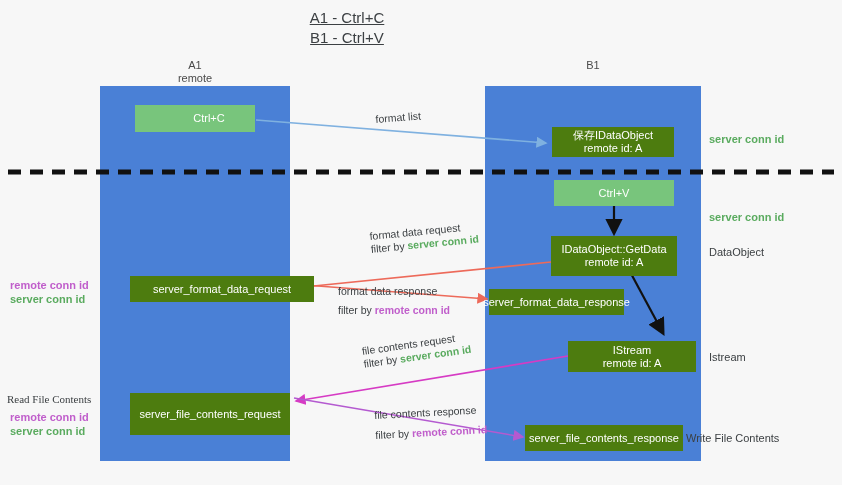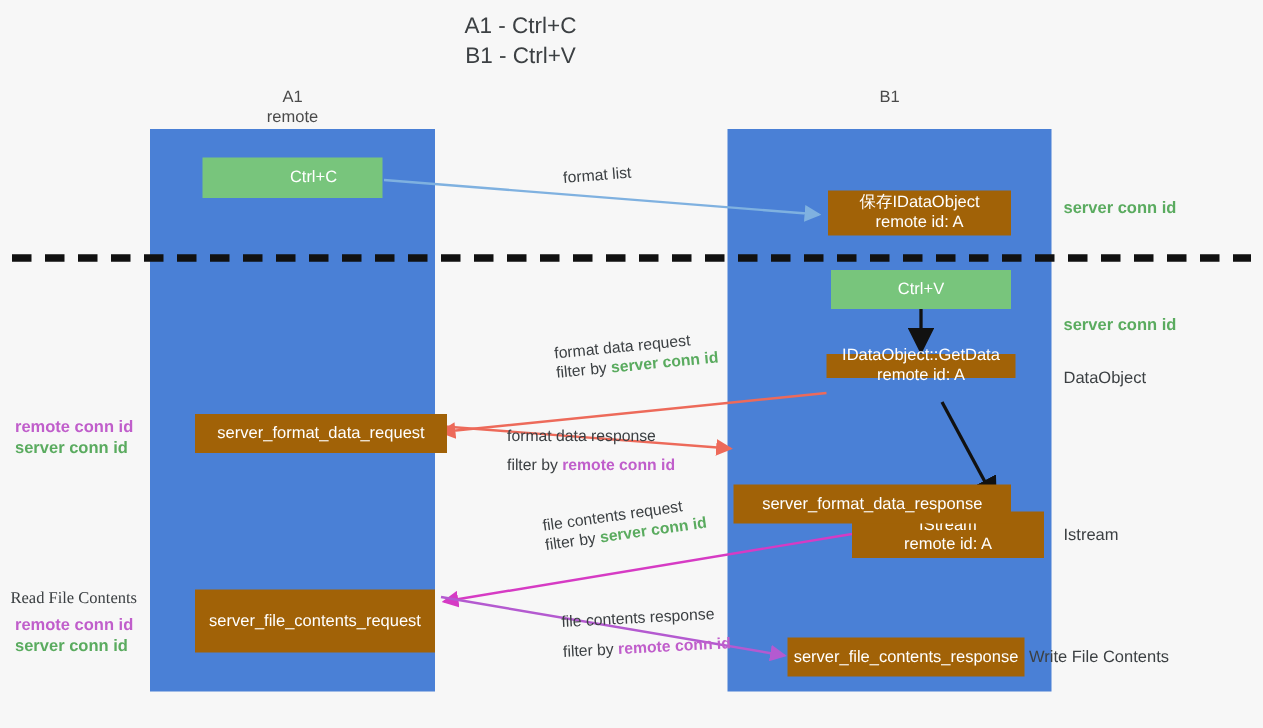--- a/index.html
+++ b/index.html
@@ -8,41 +8,41 @@
     background:#f7f7f7;
     font-family:"Liberation Sans","DejaVu Sans",sans-serif;
     overflow:hidden;
     position:relative;
   }
   #stage{position:absolute;left:0;top:0;width:842px;height:485px;}
 
   .title{
     position:absolute;left:0;top:8px;width:694px;
     text-align:center;color:#3c4043;
-    font-size:15px;line-height:20px;
+    font-size:15px;line-height:20px;text-decoration:underline;
   }
 
   .lane-head{
     position:absolute;text-align:center;color:#4a4a4a;
     font-size:11px;line-height:13px;
   }
   .lane{
     position:absolute;background:#4a80d6;
   }
 
   .node{
     position:absolute;
     display:flex;flex-direction:column;
     align-items:center;justify-content:center;
     color:#ffffff;font-size:11px;line-height:13px;
     text-align:center;box-sizing:border-box;
     padding:2px 4px;
   }
   .node.green{background:#78c57c;}
-  .node.orange{background:#a16207;}
+  .node.orange{background:#4d7c0f;}
 
   .side-label{
     position:absolute;font-size:11px;line-height:14px;
   }
   .c-green{color:#5aab5f;font-weight:bold;}
   .c-purple{color:#c05ecb;font-weight:bold;}
   .c-dark{color:#3c4043;}
 
   .edge-label{
     position:absolute;font-size:10.5px;line-height:13px;
@@ -108,48 +108,48 @@
 
     <line x1="568" y1="356" x2="296" y2="401" stroke="#d63bc4" stroke-width="1.6" marker-end="url(#ah-magenta)"></line>
 
     <line x1="294" y1="398" x2="523" y2="437" stroke="#b45ad0" stroke-width="1.6" marker-end="url(#ah-purple)"></line>
   </svg>
 
   <div class="node green" style="left:135px;top:105px;width:120px;height:27px;padding-left:32px;">
     <span>Ctrl+C</span>
   </div>
 
-  <div class="node orange" style="left:130px;top:276px;width:168px;height:26px;">
+  <div class="node orange" style="left:130px;top:276px;width:184px;height:26px;">
     <span>server_format_data_request</span>
   </div>
 
   <div class="node orange" style="left:130px;top:393px;width:160px;height:42px;">
     <span>server_file_contents_request</span>
   </div>
 
   <div class="node orange" style="left:552px;top:127px;width:122px;height:30px;">
     <span>保存IDataObject</span>
     <span>remote id: A</span>
   </div>
 
   <div class="node green" style="left:554px;top:180px;width:120px;height:26px;justify-content:center;">
     <span>Ctrl+V</span>
   </div>
 
-  <div class="node orange" style="left:551px;top:236px;width:126px;height:16px;">
+  <div class="node orange" style="left:551px;top:236px;width:126px;height:40px;">
     <span>IDataObject::GetData</span>
     <span>remote id: A</span>
   </div>
 
   <div class="node orange" style="left:568px;top:341px;width:128px;height:31px;">
     <span>IStream</span>
     <span>remote id: A</span>
   </div>
 
-  <div class="node orange" style="left:489px;top:289px;width:185px;height:26px;margin-top:34px;">
+  <div class="node orange" style="left:489px;top:289px;width:135px;height:26px;">
     <span>server_format_data_response</span>
   </div>
 
   <div class="node orange" style="left:525px;top:425px;width:158px;height:26px;">
     <span>server_file_contents_response</span>
   </div>
 
   <div class="side-label c-green" style="left:709px;top:132px;">
     <span>server conn id</span>
   </div>

